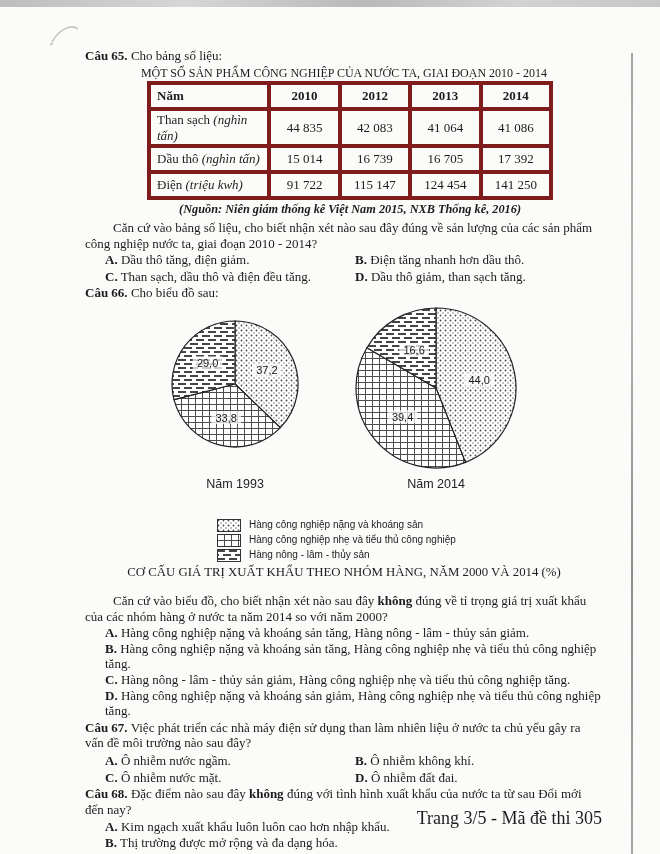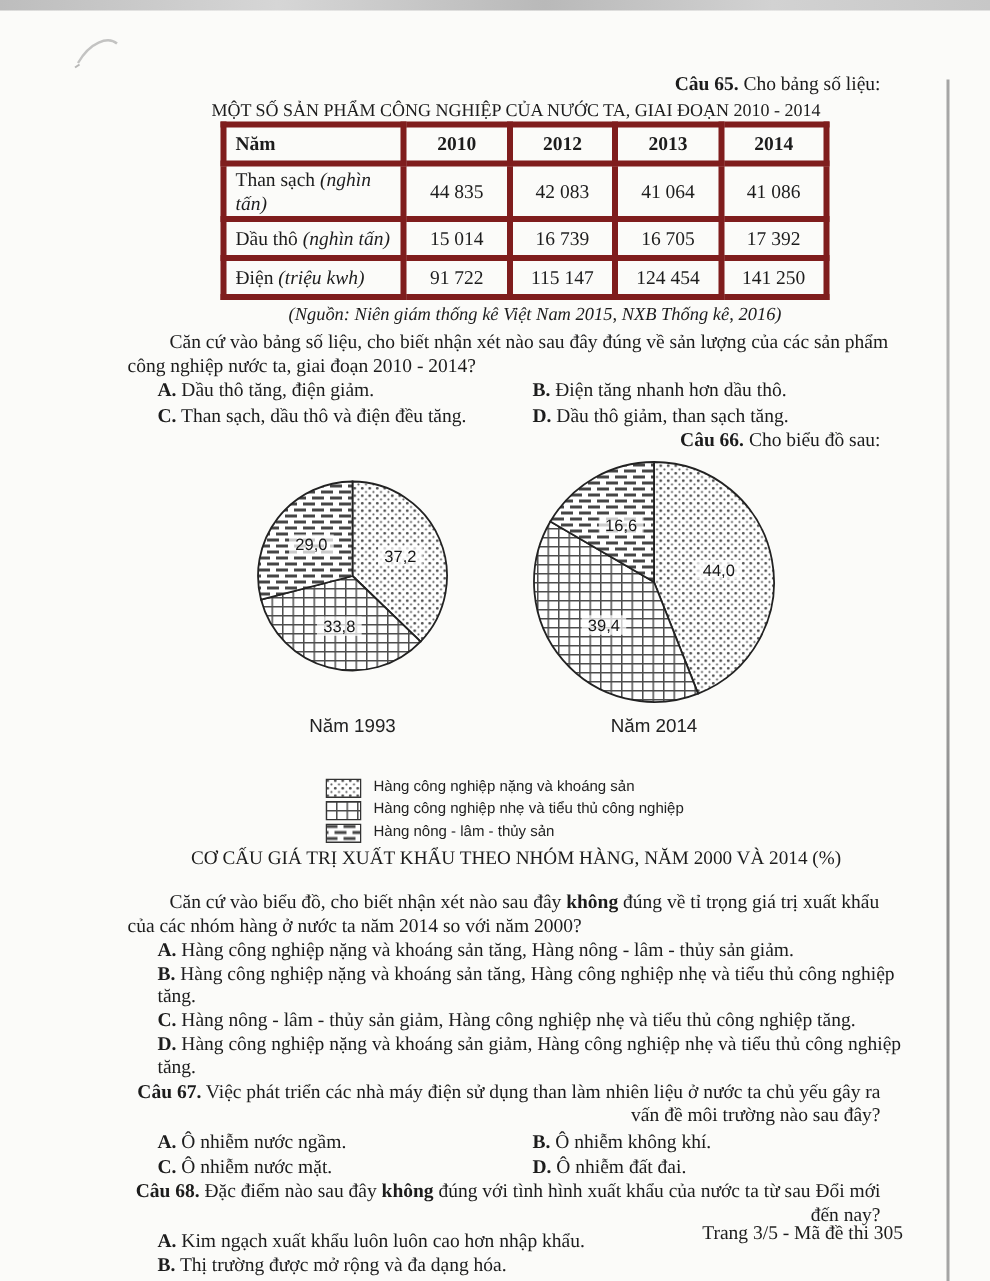--- a/index.html
+++ b/index.html
@@ -5,46 +5,46 @@
   html,body{margin:0;padding:0;}
   body{width:660px;height:854px;background:#e9e9e9;}
   .page{position:relative;width:660px;height:854px;background:#fbfbf9;overflow:hidden;
         font-family:"Liberation Serif",serif;color:#1c1c1c;font-size:13px;line-height:1.2;}
   .scan-top{position:absolute;top:0;left:0;width:660px;height:7px;
         background:linear-gradient(90deg,#bdbdbd,#d6d6d6 28%,#b9b9b9 55%,#d2d2d2 78%,#c7c7c7);}
   .scan-line{position:absolute;left:631px;top:53px;width:2px;height:801px;
         background:linear-gradient(#8f8f8f,#a5a5a5 30%,#6f6f6f 65%,#909090);opacity:.8;}
   .pencil{position:absolute;left:46px;top:16px;}
   .content{position:absolute;left:85px;top:48px;width:518px;}
-  .qline{margin:0 16px 2px 0;text-align:right;}
+  .qline{margin:0 16px 2px 0;}
   .q-label{font-weight:bold;}
   .stem{text-indent:28px;margin:2px 0 1px 0;}
   .opts2{display:grid;grid-template-columns:250px 1fr;padding-left:20px;row-gap:1px;margin:1px 0;}
   .opts1{padding-left:20px;margin:1px 0;}
   .opt{margin:0;}
   .opt-letter{font-weight:bold;}
   .tbl-title{text-align:center;font-size:12px;margin:2px 0 1px 0;}
   .tbl-wrap{width:406px;margin-left:62px;}
   table{border-collapse:collapse;width:406px;font-size:13px;}
   th,td{border:4px solid #7f1d1d;padding:1px 6px;height:20px;}
   th{font-weight:bold;}
   .col-label{text-align:left;width:128px;}
   .col-num{text-align:center;width:64px;}
   .unit{font-style:italic;}
-  .tbl-source{width:436px;margin-left:50px;text-align:right;font-style:italic;font-size:12.3px;margin:2px 0 3px 0;}
+  .tbl-source{width:436px;margin-left:50px;text-align:right;font-style:italic;font-size:12.3px;margin:2px 0 3px 0;font-weight:bold;}
   .charts-row{display:flex;justify-content:center;align-items:flex-end;gap:34px;margin-top:3px;}
   .pie-block{display:flex;flex-direction:column;align-items:center;}
   .pie-caption{font-family:"Liberation Sans",sans-serif;font-size:12.5px;color:#222;margin-top:5px;}
   .gap-big svg.pie{margin-bottom:12px;}
   .legend{margin:27px 0 2px 132px;font-family:"Liberation Sans",sans-serif;font-size:10px;color:#222;}
   .legend-row{display:flex;align-items:center;gap:8px;margin:2px 0;}
   .legend-row svg{display:block;}
   .chart-title{text-align:center;font-size:12.8px;margin-top:3px;}
   .chart-source{text-align:center;font-style:italic;font-size:12.2px;line-height:1.15;}
-  .footer{position:absolute;right:58px;bottom:24px;font-size:13px;}
+  .footer{position:absolute;right:58px;bottom:24px;font-size:18px;}
   .defs-holder{position:absolute;width:0;height:0;overflow:hidden;}
 </style>
 </head>
 <body>
 
 <div class="page">
   <div class="scan-top"></div>
   <div class="scan-line"></div>
   <svg class="pencil" width="44" height="34">
     <path d="M6 26 C 14 12, 26 8, 32 13" stroke="#ababab" stroke-width="1.6" fill="none" opacity="0.7"></path>

